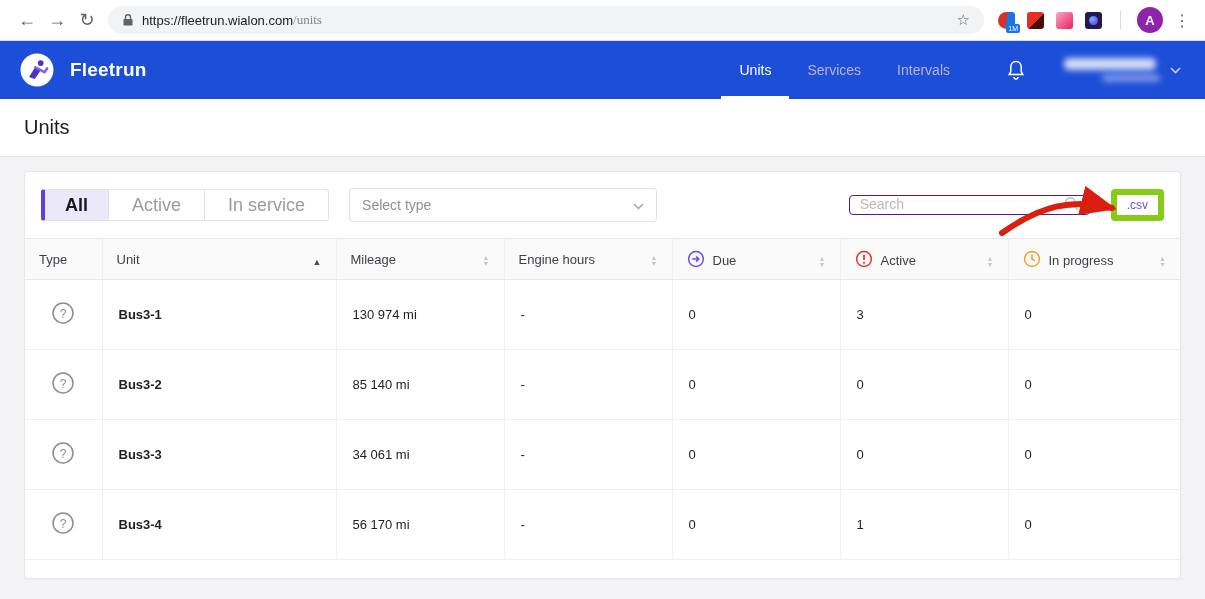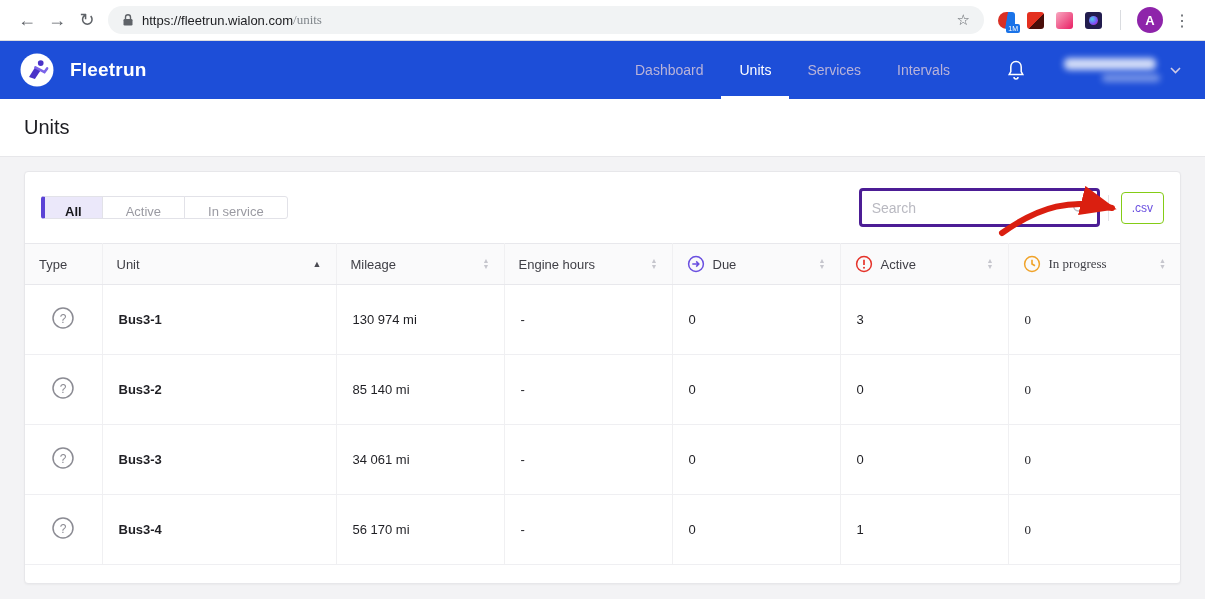--- a/index.html
+++ b/index.html
@@ -45,43 +45,43 @@
 
   
   .title-bar { height:58px; background:#fff; display:flex; align-items:center; padding:0 24px; border-bottom:1px solid #e7e7ea; }
   .title-bar h1 { font-size:20px; font-weight:500; color:#1c1c21; }
 
   
   .content { padding:14px 24px 0 24px; }
   .card { background:#fff; border:1px solid #e7e7ea; border-radius:4px; box-shadow:0 1px 2px rgba(0,0,0,.04); padding-bottom:18px; }
   .toolbar { display:flex; align-items:center; padding:16px; }
   .tabs { display:flex; }
-  .tab { height:23px; line-height:30px; padding:0 23px; border:1px solid #e2e2e8; background:#fff; color:#9a9aa2;
-         font-size:13px; margin-left:-1px; cursor:pointer; }
+  .tab { height:32px; line-height:30px; padding:0 23px; border:1px solid #e2e2e8; background:#fff; color:#9a9aa2;
+         font-size:18px; margin-left:-1px; cursor:pointer; }
   .tab:first-child { margin-left:0; border-radius:3px 0 0 3px; }
   .tab:last-child { border-radius:0 3px 3px 0; }
   .tab.active { background:#ebe8fa; border-left:4px solid #5b43d6; color:#17171c; font-weight:bold; padding:0 20px; }
   .select { width:308px; height:34px; border:1px solid #dfdfe5; border-radius:4px; margin-left:20px;
             display:flex; align-items:center; padding:0 12px; color:#8f8f99; font-size:14px; cursor:pointer; }
   .select .sel-chev { margin-left:auto; }
-  .search { width:241px; height:39px; border:3px solid #4c1d95; border-radius:4px; margin-left:auto;
-            display:flex; align-items:center; padding:0 10px; }
+  .search { width:241px; height:20px; border:1px solid #4c1d95; border-radius:4px; margin-left:auto;
+            display:flex; align-items:flex-start; padding:0 10px; }
   .search input { border:none; outline:none; flex:1; font-size:14px; color:#333; font-family:"Liberation Sans", sans-serif; min-width:0; }
   .search input::placeholder { color:#b9b9c1; }
   .tdiv { width:1px; height:26px; background:#e4e4e8; margin:0 12px 0 8px; }
-  .csv { height:32px; padding:0 10px; background:#fff; border:1px solid #84cc16; border-radius:4px;
+  .csv { height:32px; padding:0 10px; background:#fff; border:6px solid #84cc16; border-radius:4px;
          color:#6a4fe0; font-size:12px; cursor:pointer; font-family:"Liberation Sans", sans-serif; }
 
   
   table.units-table { width:100%; border-collapse:collapse; table-layout:fixed; }
   .units-table th { background:#fafafb; height:41px; border-top:1px solid #e8e8ec; border-bottom:1px solid #e8e8ec;
                     font-weight:400; font-size:13px; color:#3f3f46; text-align:left; }
   .units-table th, .units-table td { border-right:1px solid #f0f0f2; }
-  .units-table th:last-child, .units-table td:last-child { border-right:none;font-family:Liberation Serif, serif; }
-  .thi { display:flex; align-items:center; gap:8px; padding:0 14px; }
+  .units-table th:last-child, .units-table td:last-child { border-right:none; }
+  .thi { display:flex; align-items:flex-end; gap:8px; padding:0 14px; }
   .sort-asc { margin-left:auto; font-size:9px; color:#4a4a52; }
   .sort-both { margin-left:auto; display:flex; flex-direction:column; align-items:center; font-size:7px; line-height:6px; color:#c6c6cd; }
   .units-table td { height:70px; border-bottom:1px solid #efeff2; font-size:13px; color:#1f1f24;
                     vertical-align:middle; padding:0 16px; }
   .units-table td.t-type { text-align:center; padding:0; }
   .units-table td.t-unit { font-weight:bold; }
   .hicon { display:inline-flex; flex:0 0 auto; }
 
   
   .annot { position:absolute; left:0; top:0; pointer-events:none; z-index:60; }
@@ -119,21 +119,20 @@
 
   <div class="app-header">
     <svg class="logo" viewBox="0 0 32 32">
       <circle cx="16" cy="16" r="15.5" fill="#ffffff"></circle>
       <circle cx="19.5" cy="9.5" r="2.7" fill="#4a33c8"></circle>
       <path d="M8.5 22.5 L14.5 13 L19.5 16.2 L14 24.5 Z" fill="#4a33c8"></path>
       <path d="M14.5 13.5 L23 18 L25.5 14.5" stroke="#7a63e8" stroke-width="2.4" fill="none" stroke-linecap="round"></path>
     </svg>
     <span class="brand">Fleetrun</span>
     <nav class="nav">
-      <a class="nav-item">Dashboard</a>
       <a class="nav-item active">Units</a>
       <a class="nav-item">Services</a>
       <a class="nav-item">Intervals</a>
     </nav>
     <span class="bell">
       <svg width="20" height="22" viewBox="0 0 20 22">
         <path d="M10 2.5 C6.6 2.5 4.8 5.1 4.8 8 V12.6 L3.2 15.6 H16.8 L15.2 12.6 V8 C15.2 5.1 13.4 2.5 10 2.5 Z" fill="none" stroke="#fff" stroke-width="1.5"></path>
         <path d="M8 18 a2 2 0 0 0 4 0" fill="none" stroke="#fff" stroke-width="1.5"></path>
       </svg>
     </span>
@@ -154,20 +153,28 @@
 
   <div class="content">
     <div class="card">
 
       <div class="toolbar">
         <div class="tabs">
           <div class="tab active">All</div>
           <div class="tab">Active</div>
           <div class="tab">In service</div>
         </div>
+        <div class="select">
+          <span>Select type</span>
+          <span class="sel-chev">
+            <svg width="11" height="7" viewBox="0 0 11 7">
+                <polyline points="1,1 5.5,5.5 10,1" fill="none" stroke="#a0a0aa" stroke-width="1.4"></polyline>
+              </svg>
+          </span>
+        </div>
         <div class="search">
           <input placeholder="Search" style="">
           <svg width="15" height="15" viewBox="0 0 15 15">
             <circle cx="6.3" cy="6.3" r="4.6" fill="none" stroke="#b9b9c1" stroke-width="1.5"></circle>
             <line x1="9.8" y1="9.8" x2="13.5" y2="13.5" stroke="#b9b9c1" stroke-width="1.5"></line>
           </svg>
         </div>
         <span class="tdiv"></span>
         <button class="csv">.csv</button>
       </div>

